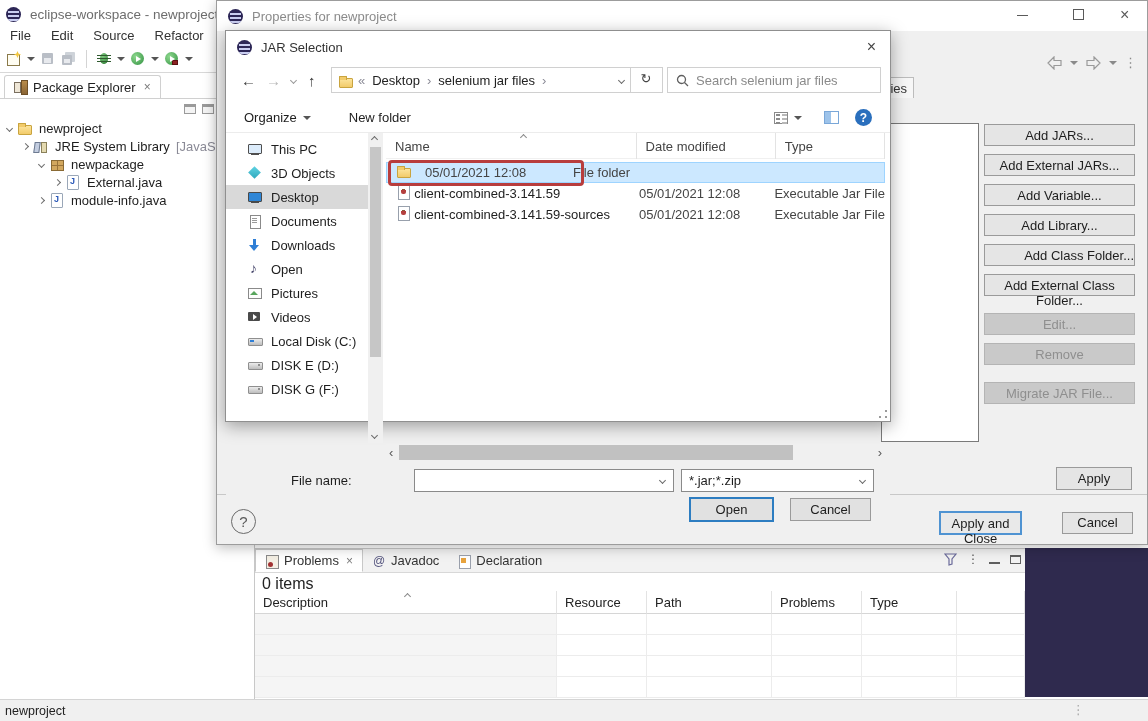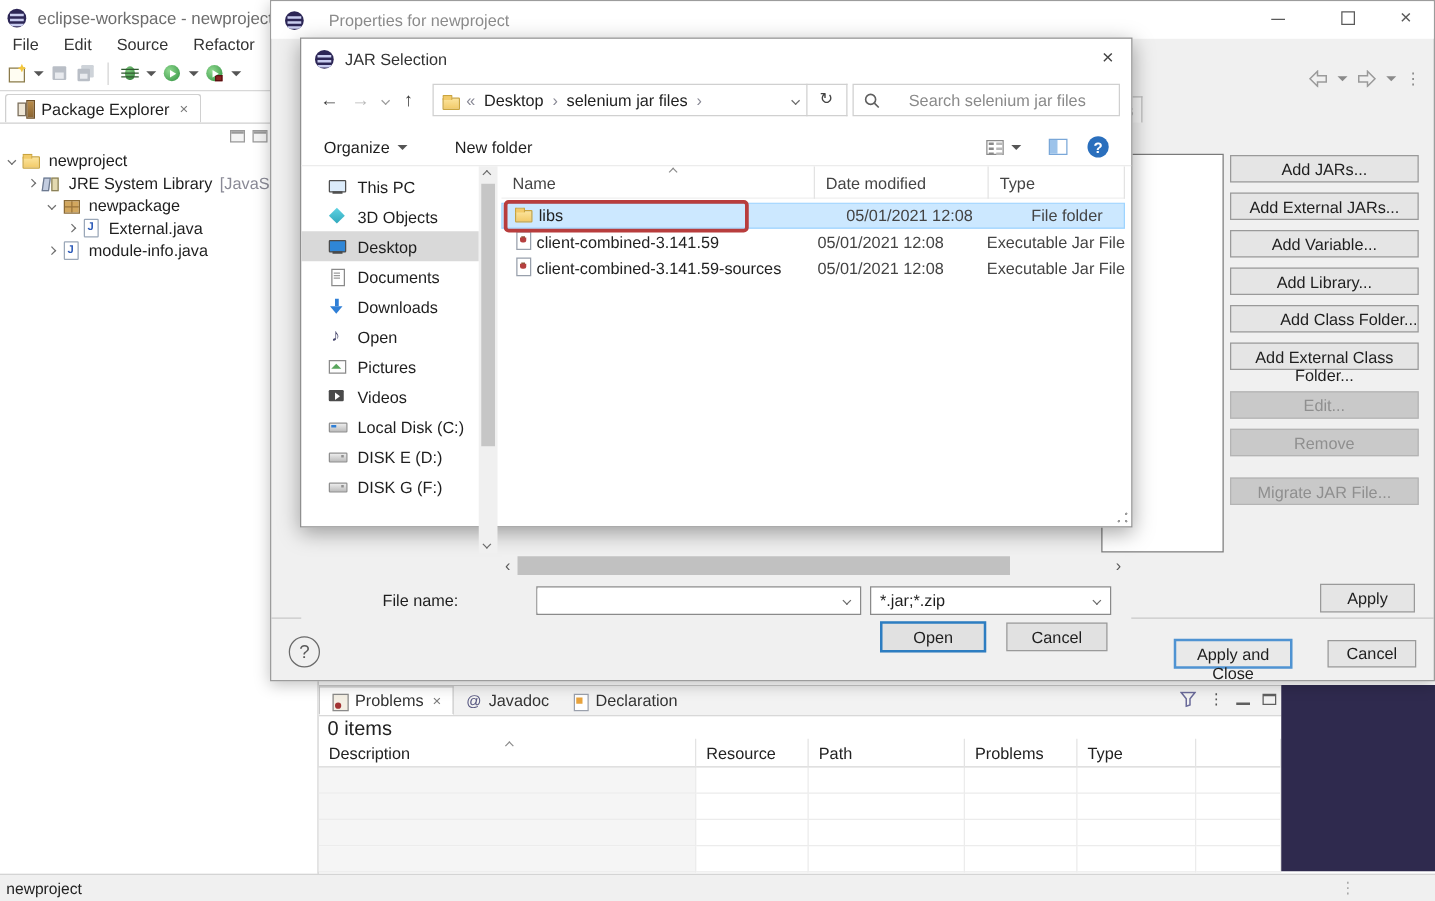--- a/index.html
+++ b/index.html
@@ -111,49 +111,49 @@
 .pt-head { height:23px; border-right:1px solid #e3e3e3; border-bottom:1px solid #d6d6d6; padding:4px 0 0 8px; color:#222; position:relative; }
 .pt-desc { background:#f5f5f5; }
 
 #statusbar { position:absolute; left:0; top:699px; width:1148px; height:22px; background:#f0f0f0; border-top:1px solid #d4d4d4; font-size:12.5px; color:#222; }
 #status-text { position:absolute; left:5px; top:4px; }
 #status-dots { position:absolute; left:1072px; top:2px; color:#aaa; }
 #darkpanel { position:absolute; left:1025px; top:548px; width:123px; height:149px; background:#2f2a4e; }
 
 
 #props { position:absolute; left:216px; top:0; width:932px; height:545px; background:#f0f0f0; border:1px solid #9c9c9c; box-shadow:0 3px 12px rgba(0,0,0,.25); z-index:10; }
-#props-titlebar { height:30px; background:#fff; display:flex; align-items:center; gap:20px; padding-left:11px; }
+#props-titlebar { height:30px; background:#fff; display:flex; align-items:center; gap:9px; padding-left:11px; }
 #props-title { color:#8c8c8c; font-size:13px; }
 #props-min { position:absolute; left:800px; top:14px; width:11px; height:1px; background:#5a5a5a; }
 #props-max { position:absolute; left:856px; top:8px; width:11px; height:11px; border:1px solid #5a5a5a; }
 #props-close { position:absolute; left:903px; top:5px; font-size:16px; color:#5a5a5a; }
 #props-toolbar { position:absolute; right:10px; top:54px; display:flex; align-items:center; gap:7px; }
 #props-tab { position:absolute; left:661px; top:76px; width:36px; height:21px; background:#f7f7f7; border:1px solid #bcbcbc; border-bottom:none; text-align:right; padding:3px 6px 0 0; color:#333; }
 #props-contentbox { position:absolute; left:664px; top:122px; width:98px; height:319px; background:#fff; border:1px solid #7a7a7a; }
 #props-buttons { position:absolute; left:767px; top:123px; width:151px; }
 .pbtn { width:151px; height:22px; background:#e5e5e5; border:1px solid #9a9a9a; color:#1e1e1e; text-align:center; padding-top:3px; font-size:13px; }
 .pbtn.disabled { background:#c9c9c9; border-color:#b4b4b4; color:#8f8f8f; }
 #props-apply { position:absolute; left:839px; top:466px; width:76px; height:23px; background:#e5e5e5; border:1px solid #9a9a9a; text-align:center; padding-top:3px; }
 #props-sep { position:absolute; left:0; top:493px; width:930px; height:1px; background:#c8c8c8; }
-#props-applyclose { position:absolute; left:722px; top:510px; width:95px; height:24px; background:#e9e9e9; border:2px solid #4f93d2; text-align:center; padding-top:3px; }
+#props-applyclose { position:absolute; left:722px; top:510px; width:83px; height:24px; background:#e9e9e9; border:2px solid #4f93d2; text-align:center; padding-top:3px; }
 #props-cancel { position:absolute; left:845px; top:511px; width:71px; height:22px; background:#e5e5e5; border:1px solid #9a9a9a; text-align:center; padding-top:2px; }
 #props-help { position:absolute; left:14px; top:508px; width:25px; height:25px; border:1px solid #6a6a6a; border-radius:50%; color:#5a5a5a; font-size:15px; text-align:center; padding-top:3px; }
 
 
-#jar { position:absolute; left:225px; top:30px; width:666px; height:392px; background:#fff; border:1px solid #8f8f8f; box-shadow:0 4px 16px rgba(0,0,0,.35); z-index:20;margin-left:15px; }
+#jar { position:absolute; left:225px; top:30px; width:666px; height:392px; background:#fff; border:1px solid #8f8f8f; box-shadow:0 4px 16px rgba(0,0,0,.35); z-index:20; }
 #jar-titlebar { height:32px; display:flex; align-items:center; gap:9px; padding-left:11px; }
 #jar-title { color:#333; }
 #jar-close { position:absolute; right:14px; top:7px; font-size:16px; color:#444; }
 #jar-nav { position:absolute; left:0; top:34px; width:100%; height:30px; display:flex; align-items:center; padding-left:15px; }
 .navglyph { font-size:15px; color:#3b3b3b; margin-right:10px; }
 .navglyph.off { color:#b8b8b8; }
 #jar-address { position:absolute; left:105px; top:2px; width:300px; height:26px; border:1px solid #d0d0d0; display:flex; align-items:center; gap:6px; padding:0 6px; }
 #jar-crumbs { display:flex; align-items:center; gap:7px; color:#222; flex:1; }
 #jar-refresh { position:absolute; left:404px; top:2px; width:33px; height:26px; border:1px solid #d0d0d0; border-left:none; text-align:center; padding-top:3px; color:#444; }
-#jar-search { position:absolute; left:441px; top:2px; width:214px; height:26px; border:1px solid #d0d0d0; display:flex; align-items:center; gap:7px; padding:0 8px;justify-content:space-between; }
+#jar-search { position:absolute; left:441px; top:2px; width:214px; height:26px; border:1px solid #d0d0d0; display:flex; align-items:center; gap:7px; padding:0 8px; }
 #jar-search input { border:none; outline:none; width:160px; font-family:"Liberation Sans",sans-serif; font-size:13px; color:#222; }
 #jar-search input::placeholder { color:#8a8a8a; }
 #jar-cmdbar { position:absolute; left:0; top:72px; width:100%; height:30px; display:flex; align-items:center; padding:0 18px; border-bottom:1px solid #ececec; }
 #jar-cmdbar .gap { flex:1; }
 .listview-icon { display:inline-block; position:relative; width:14px; height:12px; border:1px solid #8a8a8a; }
 .listview-icon::before { content:""; position:absolute; left:1px; top:1px; width:4px; height:2px; background:#8a8a8a; box-shadow:0 4px 0 #8a8a8a, 0 8px 0 #8a8a8a; }
 .listview-icon::after { content:""; position:absolute; left:7px; top:1px; width:5px; height:2px; background:#b8b8b8; box-shadow:0 4px 0 #b8b8b8, 0 8px 0 #b8b8b8; }
 .pane-icon { display:inline-block; position:relative; width:15px; height:13px; border:1px solid #7aa7d8; background:#fff; }
 .pane-icon::before { content:""; position:absolute; left:0; top:0; width:6px; height:11px; background:#9dc3ea; }
 .help-icon { display:inline-block; width:17px; height:17px; border-radius:50%; background:#2a6fbd; color:#fff; font-weight:bold; font-size:12px; text-align:center; padding-top:2px; }
@@ -479,21 +479,20 @@
       </div>
       <div id="jar-files">
         <div id="jar-filehead">
             <div class="fh-cell" style="width: 267px;">Name<span class="chev up" style="position: absolute; left: 135px; top: 2px; border-color: rgb(138, 138, 138);"></span></div>
             <div class="fh-cell" style="width: 148px;">Date modified</div>
             <div class="fh-cell" style="width: 116px;">Type</div>
           </div>
         <div id="jar-rows">
             <div class="file-row selected">
               <span class="fr-icon"><span class="ic folder-icon"></span></span>
-              <span class="fr-name">libs</span>
               <span class="fr-date">05/01/2021 12:08</span>
               <span class="fr-type">File folder</span>
             </div>
             <div id="red-box"></div>
             <div class="file-row">
               <span class="fr-icon"><span class="ic jar-file-icon"></span></span>
               <span class="fr-name">client-combined-3.141.59</span>
               <span class="fr-date">05/01/2021 12:08</span>
               <span class="fr-type">Executable Jar File</span>
             </div>

